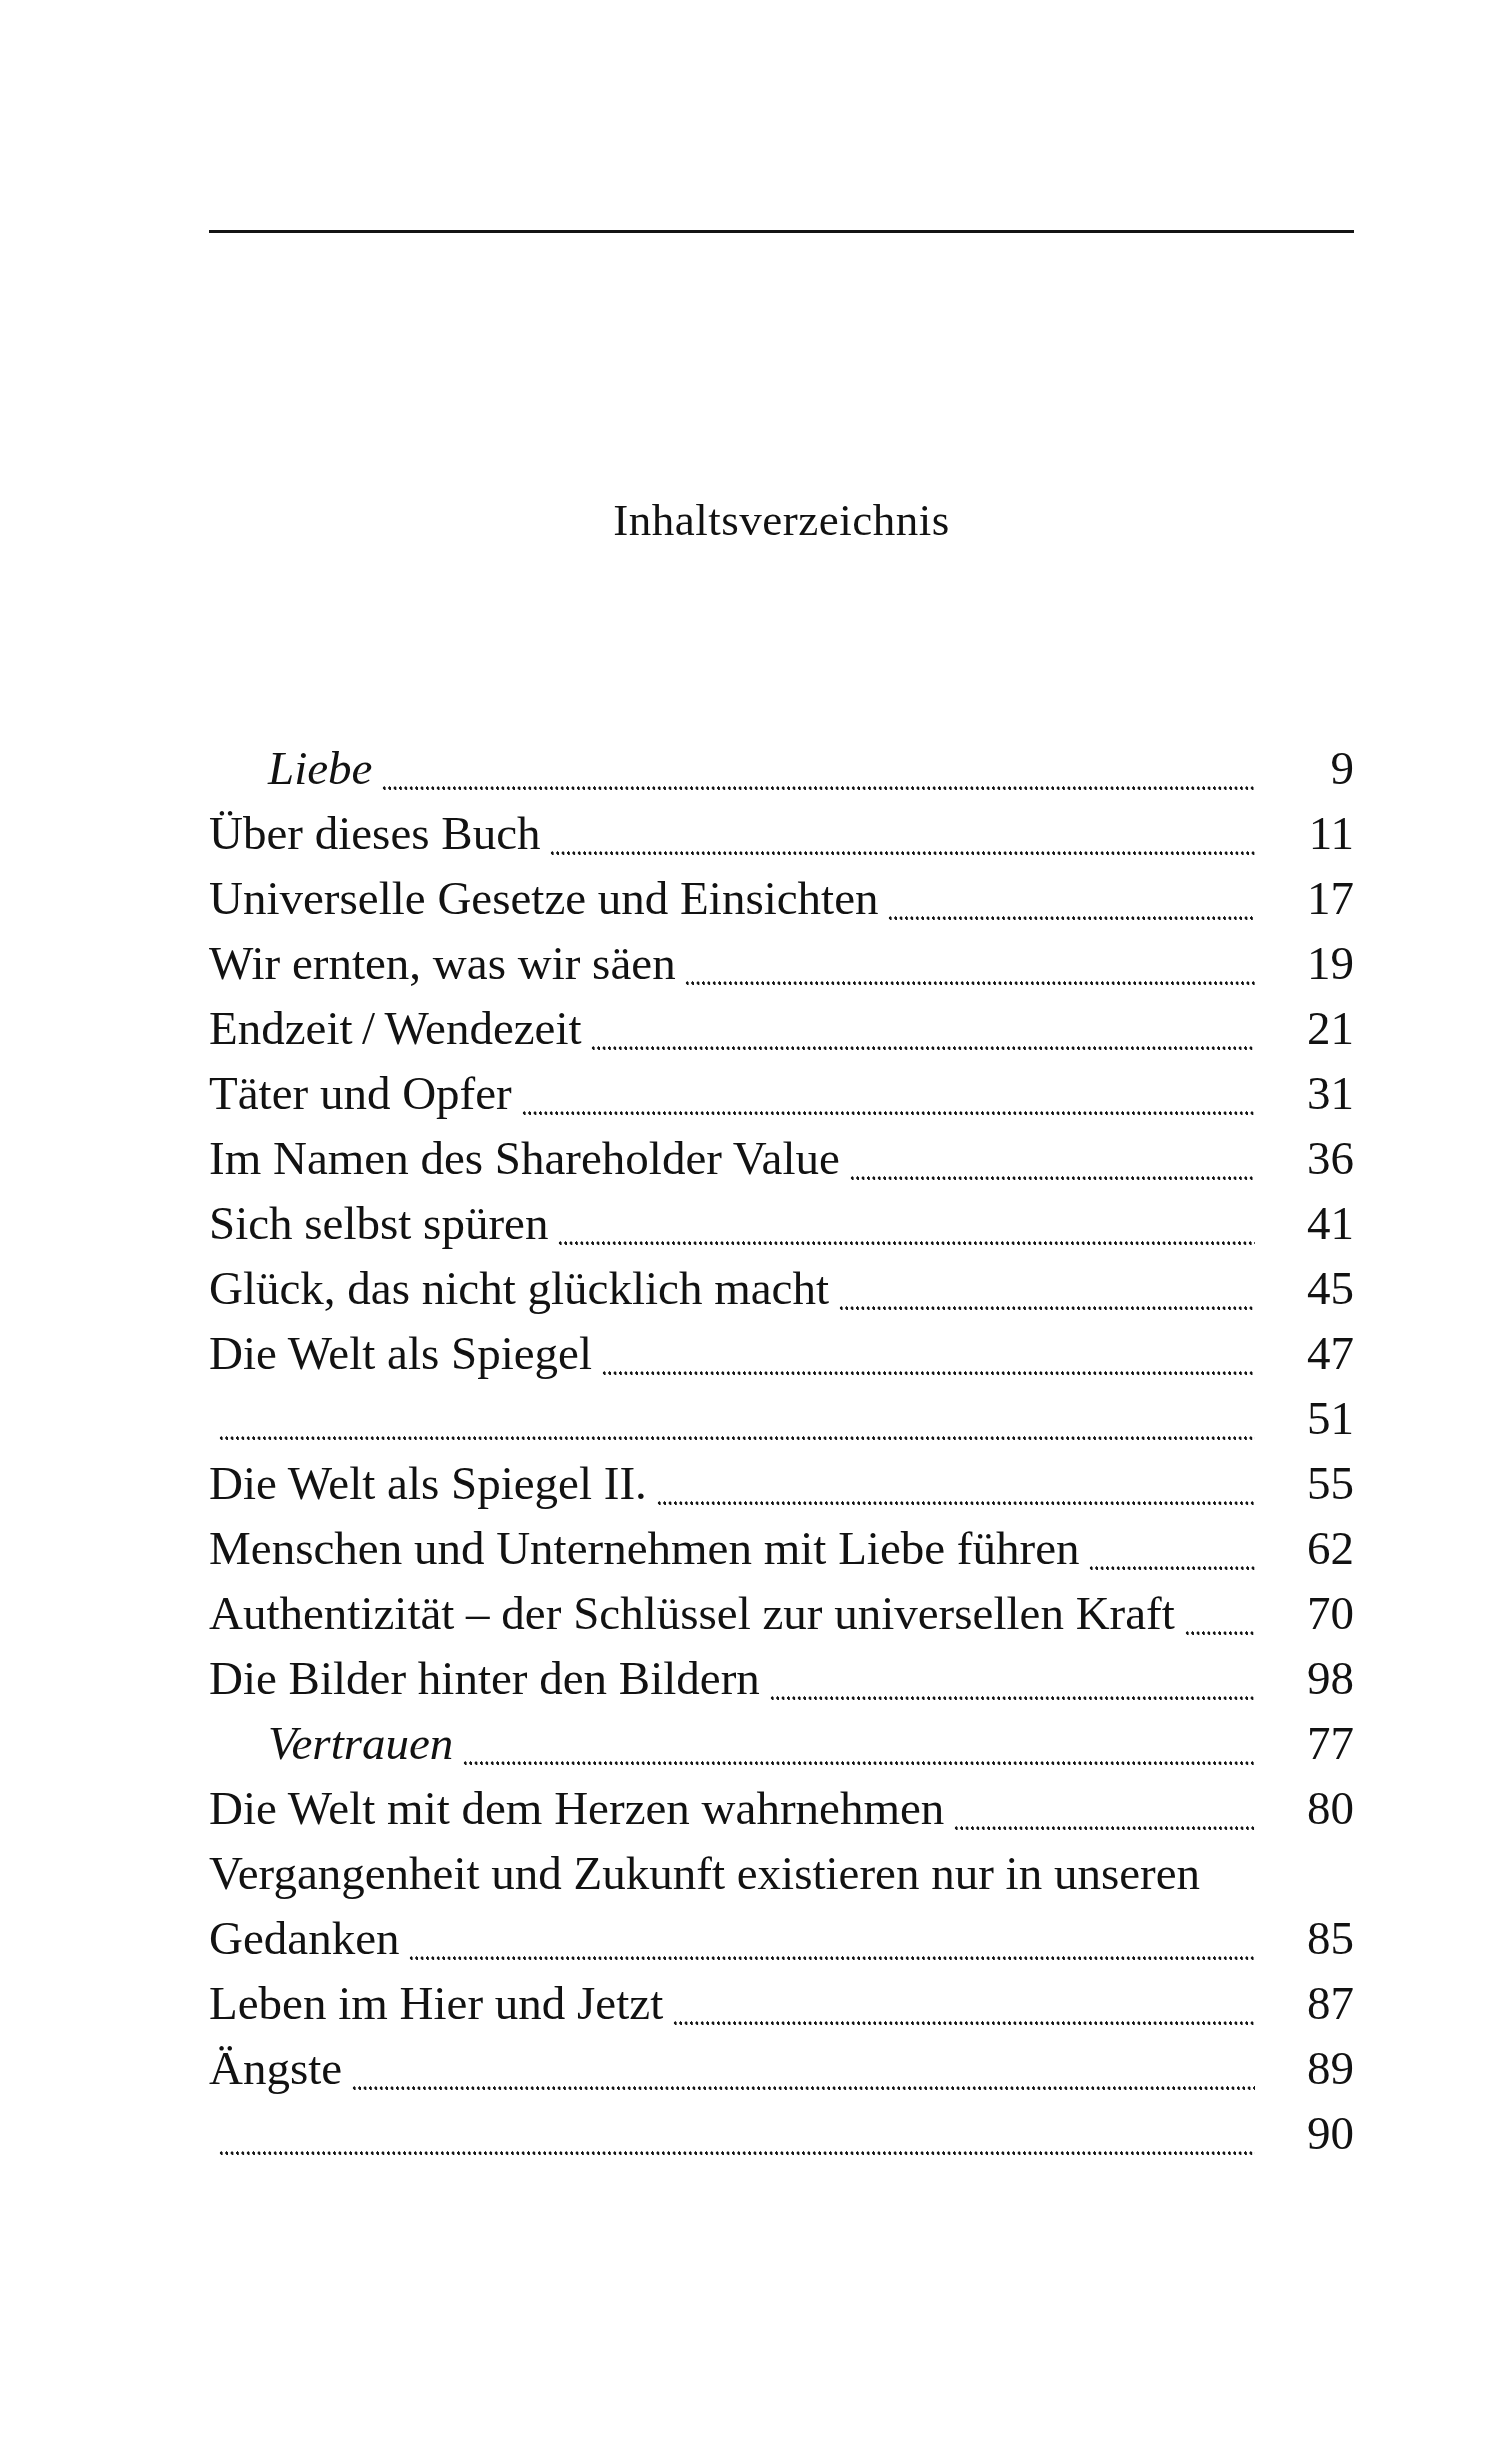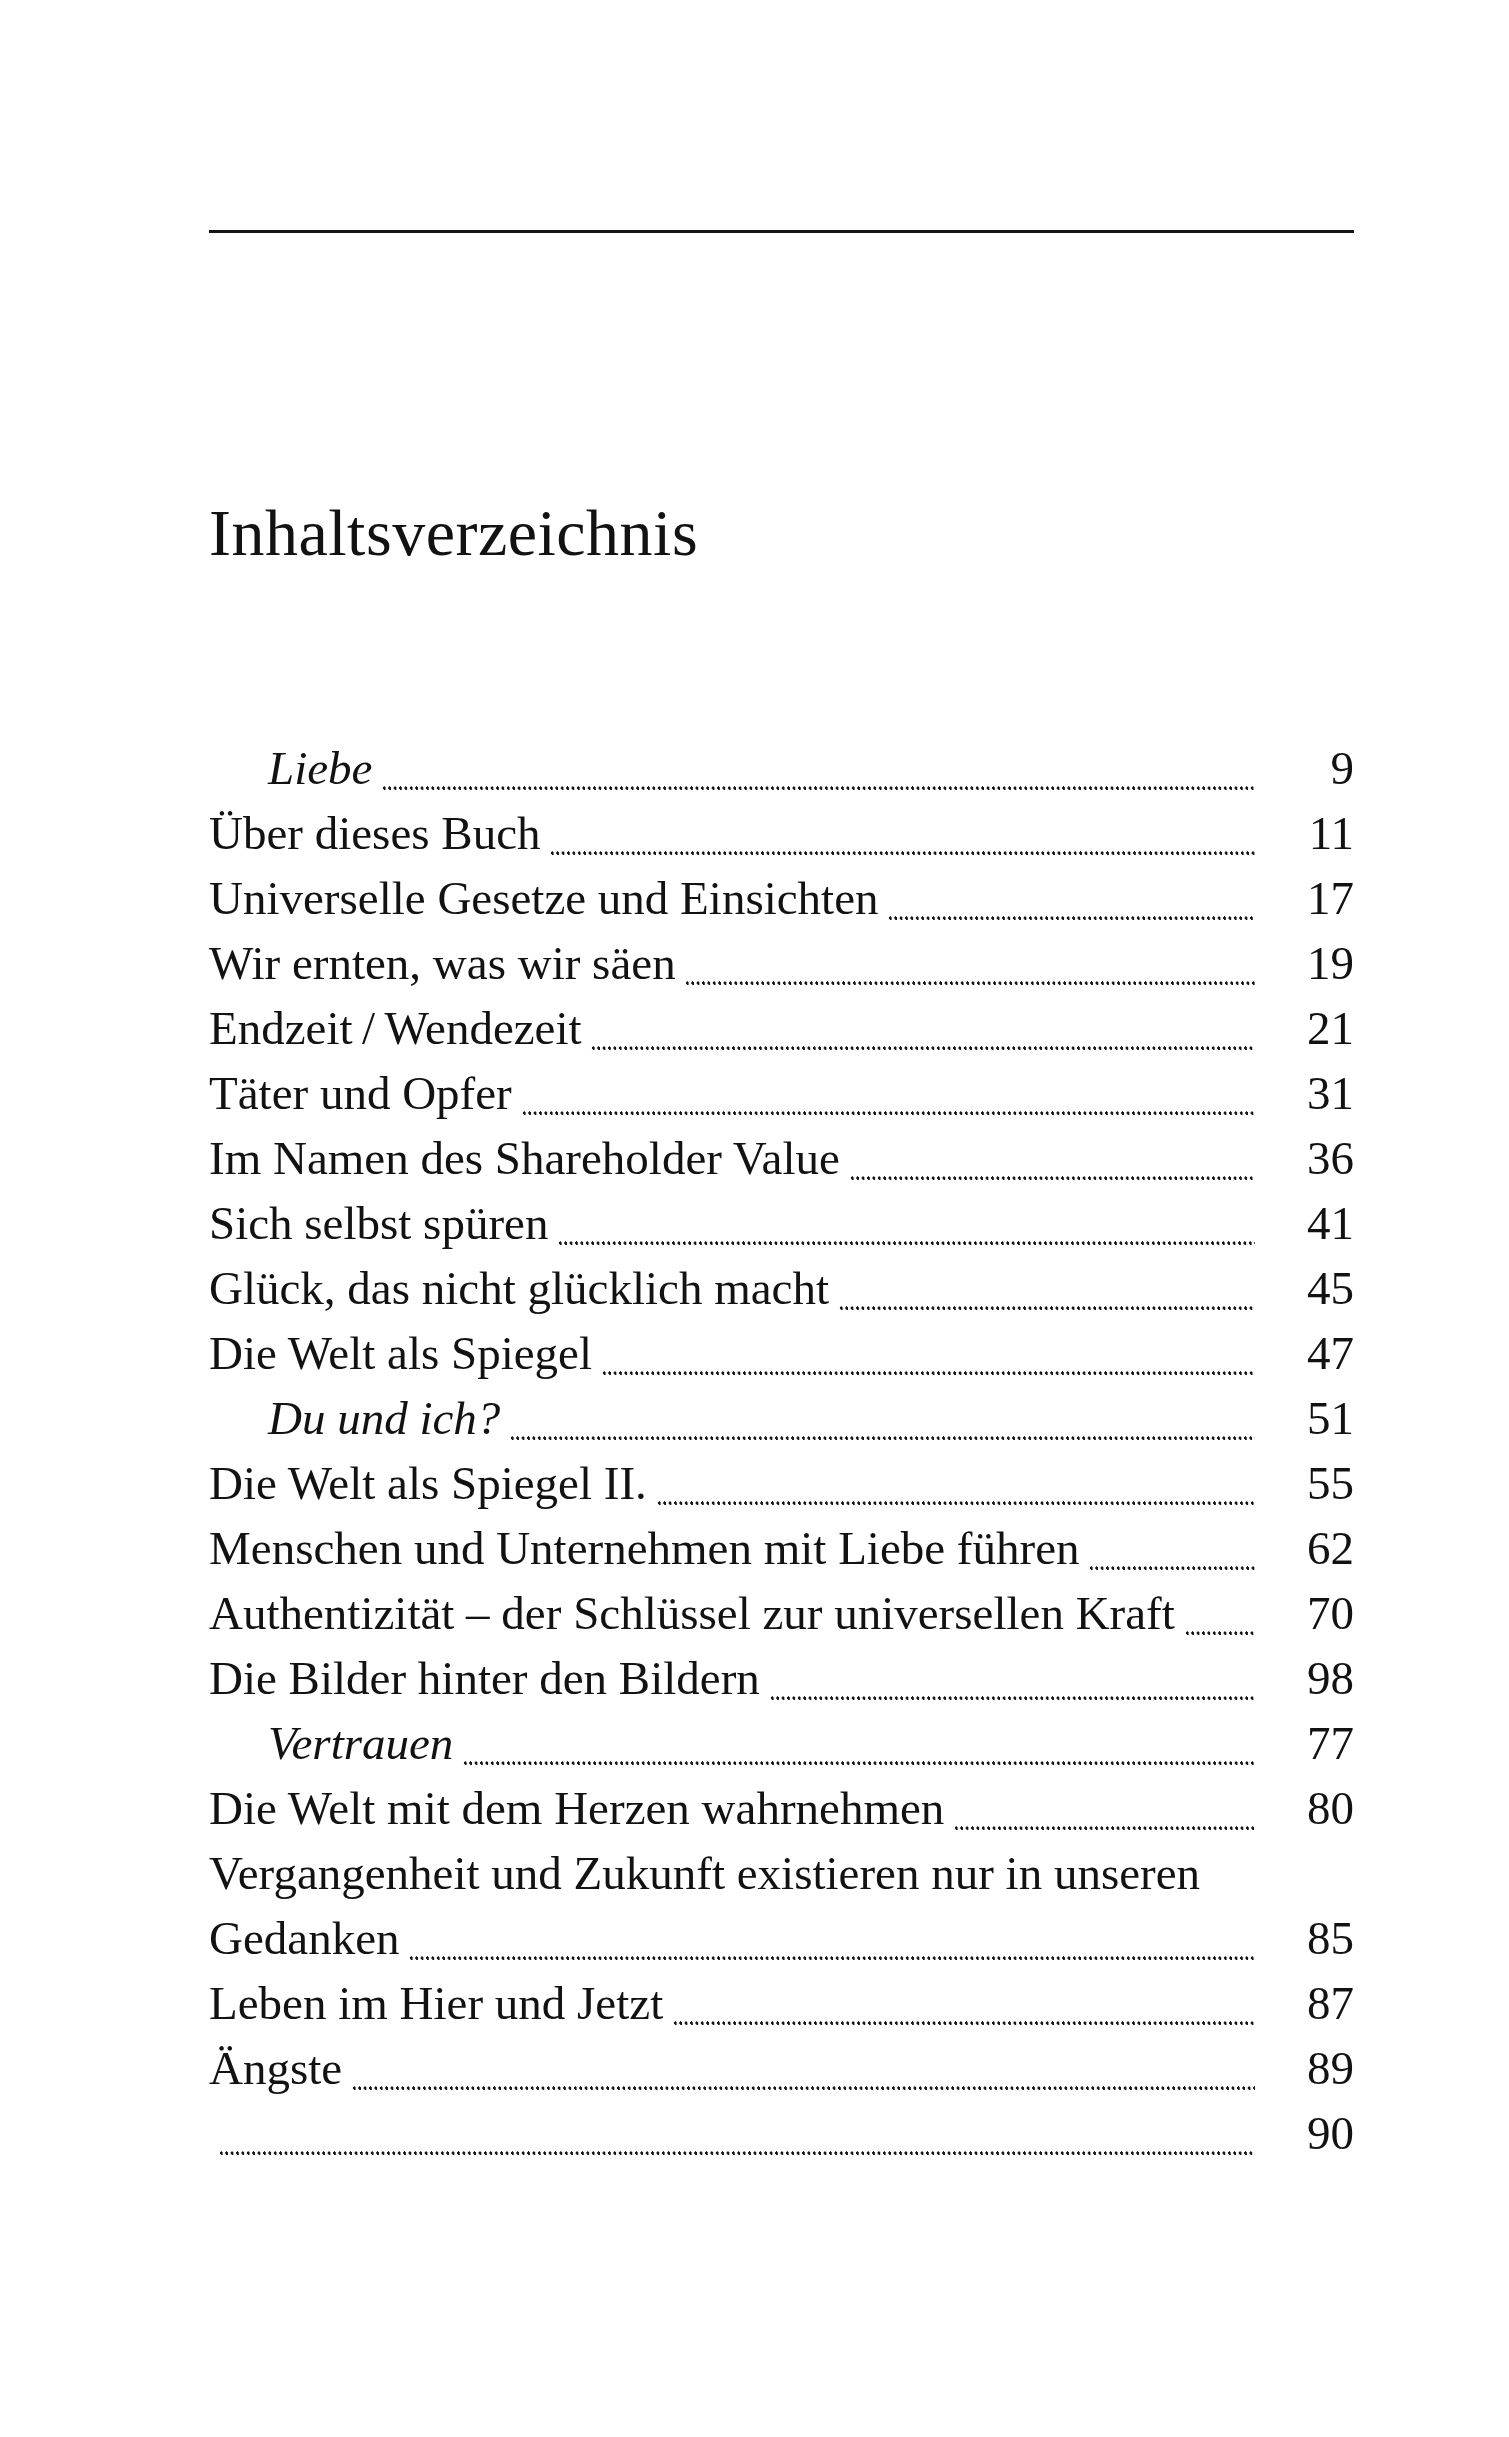--- a/index.html
+++ b/index.html
@@ -15,22 +15,22 @@
   .content {
     position:absolute; left:209px; top:0; width:1145px; height:100%;
   }
   .toprule {
     position:absolute; top:230px; left:0; width:100%; height:3.4px;
     background:#141414;
   }
   .title {
     position:absolute; top:495px; left:0; width:100%;
     margin:0; padding:0;
-    font-size:66px; font-weight:normal; line-height:1.15;
-    letter-spacing:0.5px;
+    font-size:45px; font-weight:normal; line-height:1.15;
+    text-align:center; letter-spacing:0.5px;
     color:#121212;
   }
   .toc {
     position:absolute; top:736px; left:0; width:100%;
     font-size:47px; line-height:65px;
   }
   .row {
     display:flex; align-items:flex-end; height:65px;
   }
   .row .t {
@@ -104,21 +104,20 @@
     <span class="t">Glück, das nicht glücklich macht</span>
     <span class="leader"></span>
     <span class="num">45</span>
   </div>
         <div class="row">
     <span class="t">Die Welt als Spiegel</span>
     <span class="leader"></span>
     <span class="num">47</span>
   </div>
         <div class="row italic indent">
-    <span class="t">Du und ich?</span>
     <span class="leader"></span>
     <span class="num">51</span>
   </div>
         <div class="row">
     <span class="t">Die Welt als Spiegel II.</span>
     <span class="leader"></span>
     <span class="num">55</span>
   </div>
         <div class="row">
     <span class="t">Menschen und Unternehmen mit Liebe führen</span>

